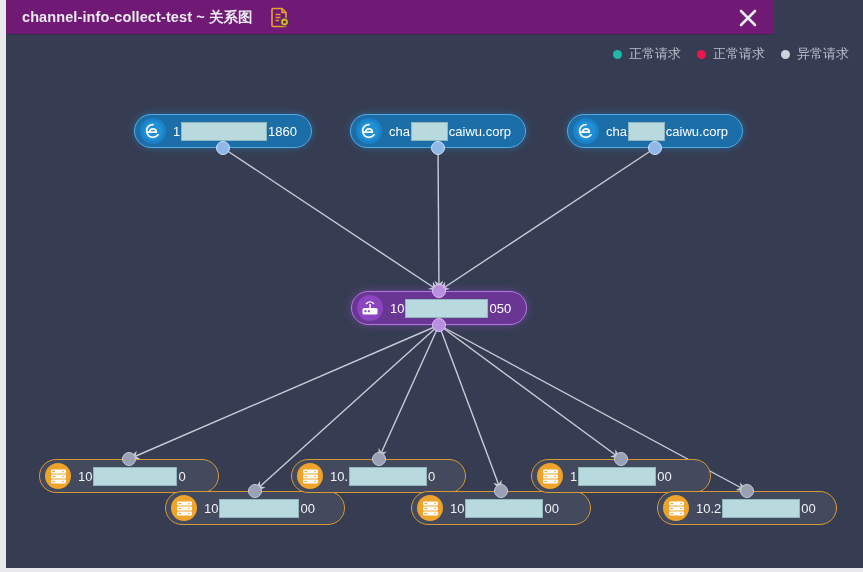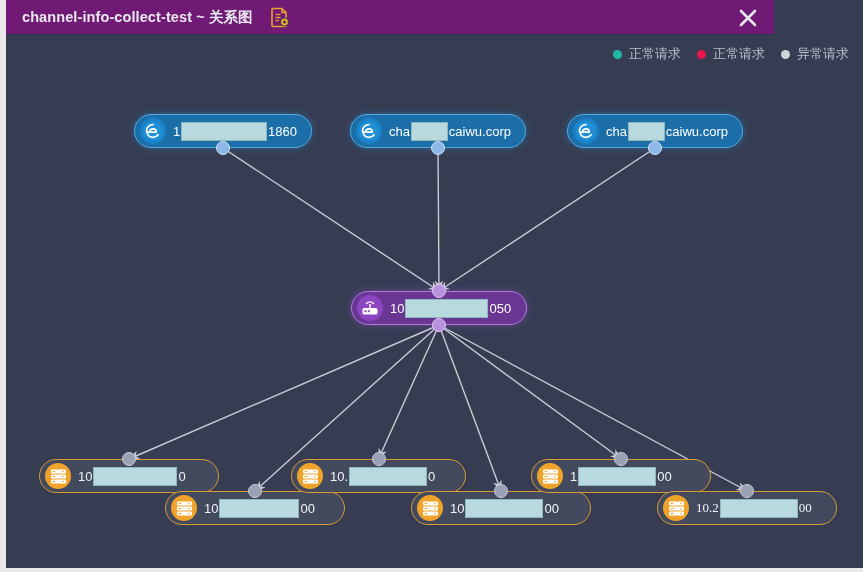--- a/index.html
+++ b/index.html
@@ -399,21 +399,21 @@
               <circle cx="14" cy="9.5" r="0.8" fill="#f0a32b"></circle>
               <circle cx="14" cy="14.5" r="0.8" fill="#f0a32b"></circle>
             </svg>
           </div>
           <div class="node-label">
             <span>1</span>
             <span class="redacted" style="width: 76px;"></span>
             <span>00</span>
           </div>
         </div>
-        <div class="node server" style="left: 651px; top: 455px; width: 180px; font-family: Liberation Serif, serif;">
+        <div class="node server" style="left: 651px; top: 455px; width: 180px;">
           <div class="node-icon">
             <svg class="icon-svg" width="19" height="19" viewBox="0 0 19 19">
               <rect x="2" y="2.5" width="15" height="4" rx="1" fill="#ffffff"></rect>
               <rect x="2" y="7.5" width="15" height="4" rx="1" fill="#ffffff"></rect>
               <rect x="2" y="12.5" width="15" height="4" rx="1" fill="#ffffff"></rect>
               <rect x="3.6" y="4" width="2.6" height="1.1" fill="#f0a32b"></rect>
               <rect x="3.6" y="9" width="2.6" height="1.1" fill="#f0a32b"></rect>
               <rect x="3.6" y="14" width="2.6" height="1.1" fill="#f0a32b"></rect>
               <circle cx="14" cy="4.5" r="0.8" fill="#f0a32b"></circle>
               <circle cx="14" cy="9.5" r="0.8" fill="#f0a32b"></circle>

